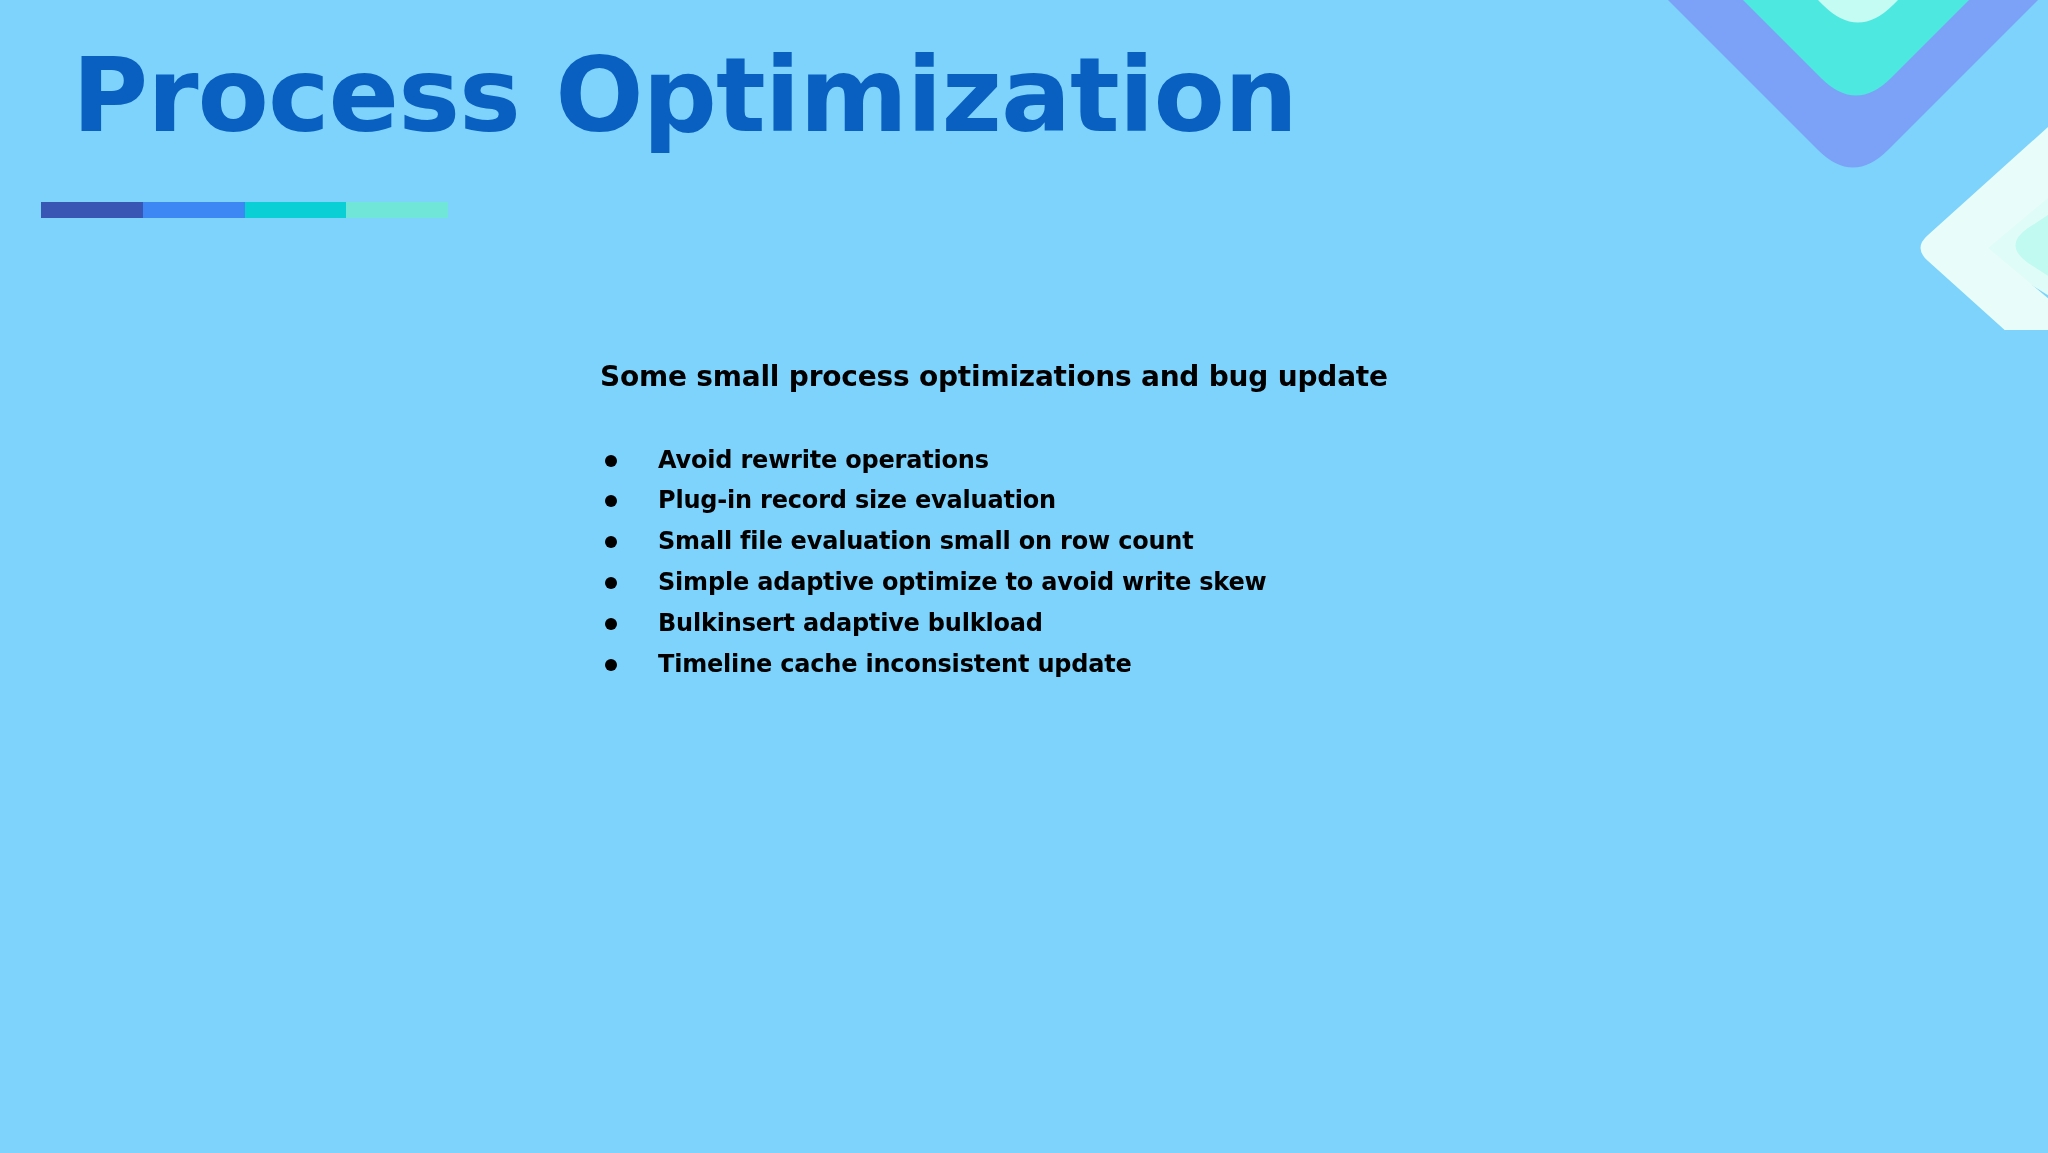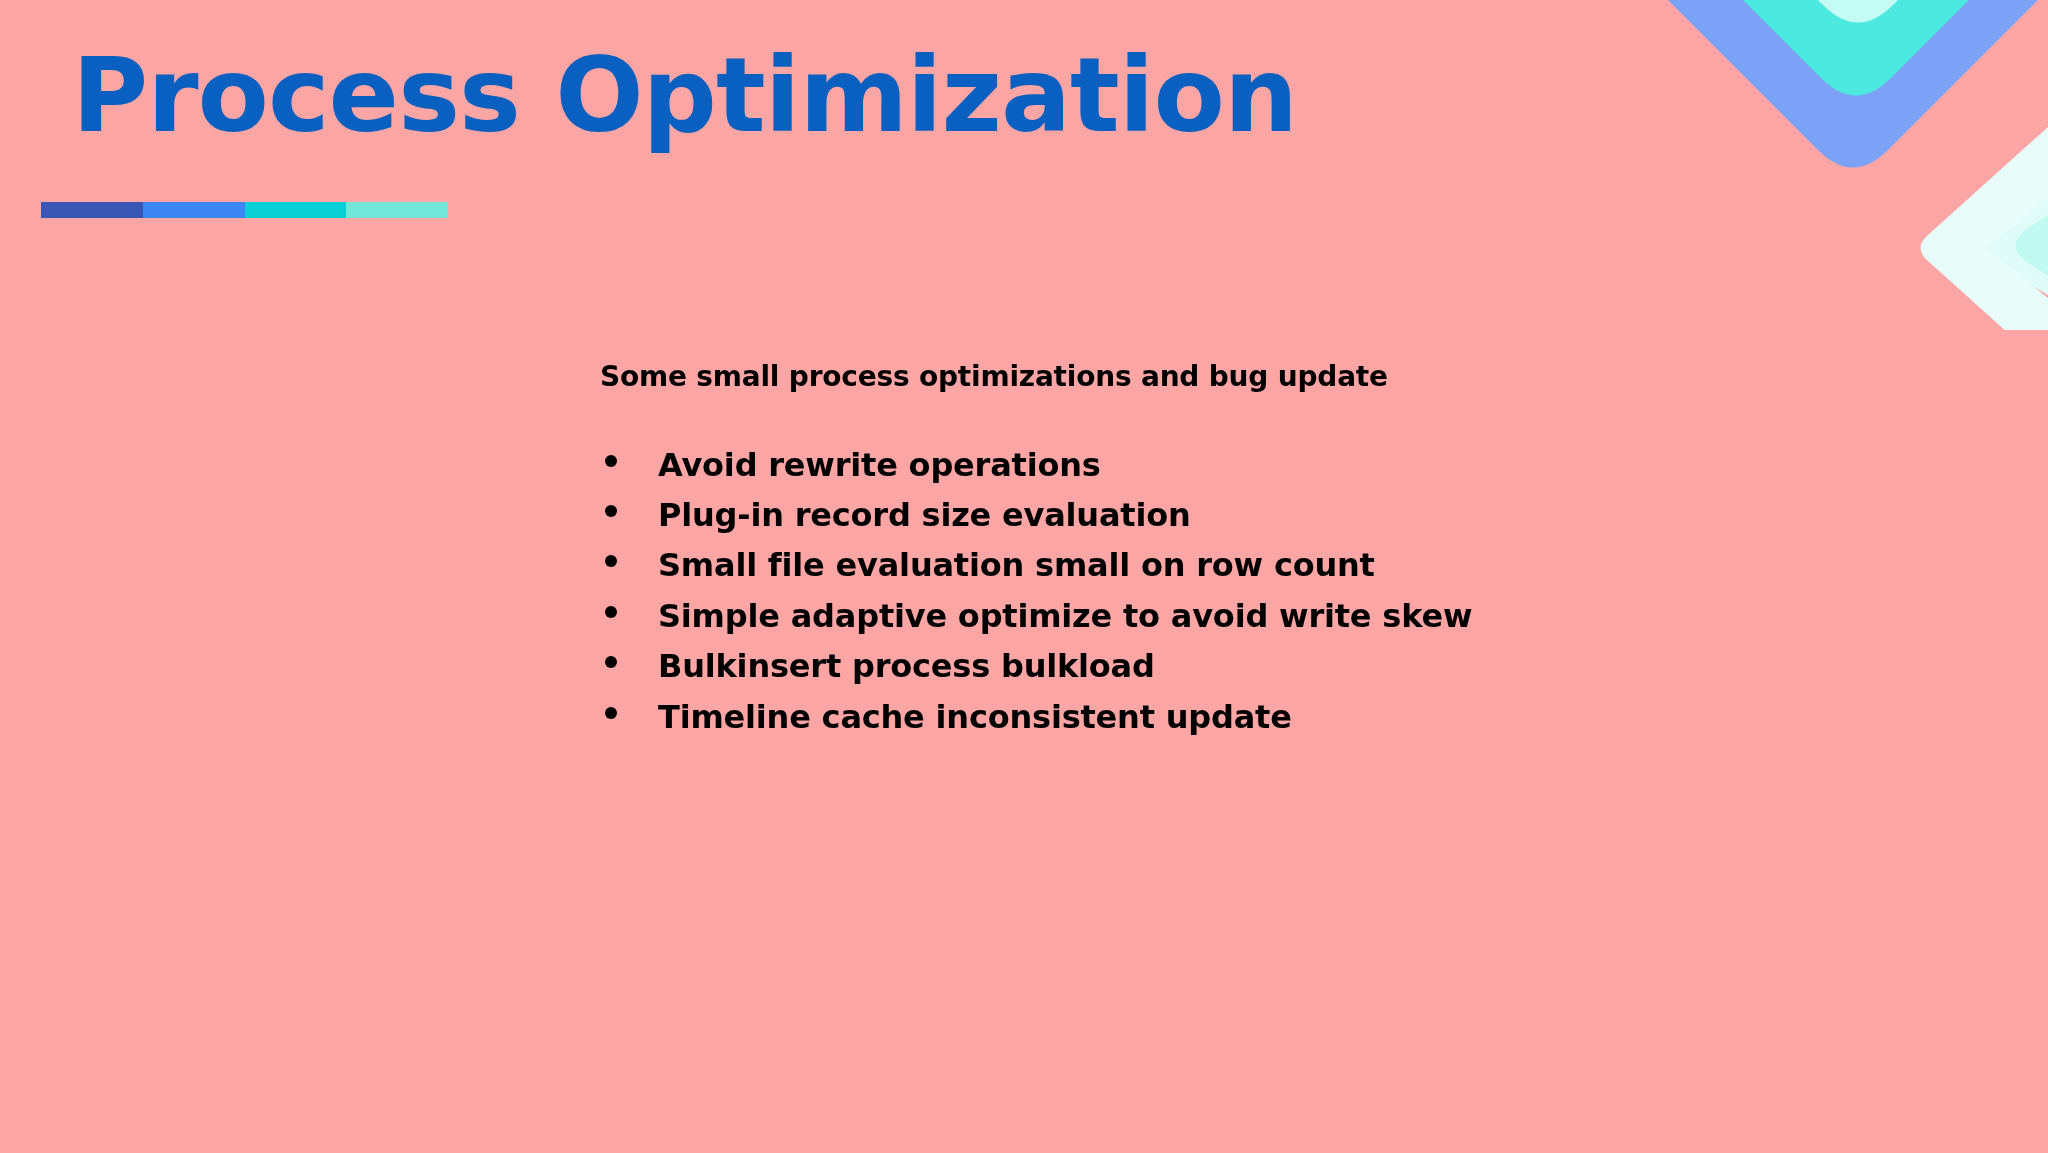--- a/index.html
+++ b/index.html
@@ -88,21 +88,21 @@
   #bullet-list {
     list-style: none;
     margin: 0;
     padding: 0;
   }
   #bullet-list li {
     position: relative;
     padding-left: 58px;
     margin: 0 0 12px 0;
     font-family: "DejaVu Sans", "Liberation Sans", sans-serif;
-    font-size: 32px;
+    font-size: 24px;
     font-weight: bold;
     color: #000000;
     line-height: 1.2;
     letter-spacing: -0.2px;
     white-space: nowrap;
   }
   #bullet-list li:last-child {
     margin-bottom: 16px;
   }
   #bullet-list li .bullet-marker {
@@ -114,21 +114,21 @@
     border-radius: 50%;
     background: #000000;
   }
   #bullet-list li .bullet-text {
     display: inline-block;
   }
 </style>
 </head>
 <body>
 
-<div id="slide" style="background: #fca5a5;">
+<div id="slide" style="background: #7dd3fc;">
 
   <div id="corner-decoration">
     <svg viewBox="0 0 420 330" xmlns="http://www.w3.org/2000/svg">
 
       <g>
         <path d="M 50 -130 L 225 45 L 400 -130 L 470 -60 L 260 150 Q 225 185 190 150 L -20 -60 Z" fill="#7BA2F7"></path>
       </g>
 
       <g>
         <path d="M 105 -150 L 228 -27 L 351 -150 L 421 -80 L 263 78 Q 228 113 193 78 L 35 -80 Z" fill="#4DE8E0"></path>
@@ -161,18 +161,18 @@
     <div class="seg" style="background: rgb(112, 230, 216);"></div>
   </div>
 
   <div id="content">
     <p id="content-heading">Some small process optimizations and bug update</p>
     <ul id="bullet-list">
         <li><span class="bullet-marker"></span><span class="bullet-text">Avoid rewrite operations</span></li>
         <li><span class="bullet-marker"></span><span class="bullet-text">Plug-in record size evaluation</span></li>
         <li><span class="bullet-marker"></span><span class="bullet-text">Small file evaluation small on row count</span></li>
         <li><span class="bullet-marker"></span><span class="bullet-text">Simple adaptive optimize to avoid write skew</span></li>
-        <li><span class="bullet-marker"></span><span class="bullet-text">Bulkinsert process bulkload</span></li>
+        <li><span class="bullet-marker"></span><span class="bullet-text">Bulkinsert adaptive bulkload</span></li>
         <li><span class="bullet-marker"></span><span class="bullet-text">Timeline cache inconsistent update</span></li>
       </ul>
   </div>
 
 </div>
 
 </body></html>

